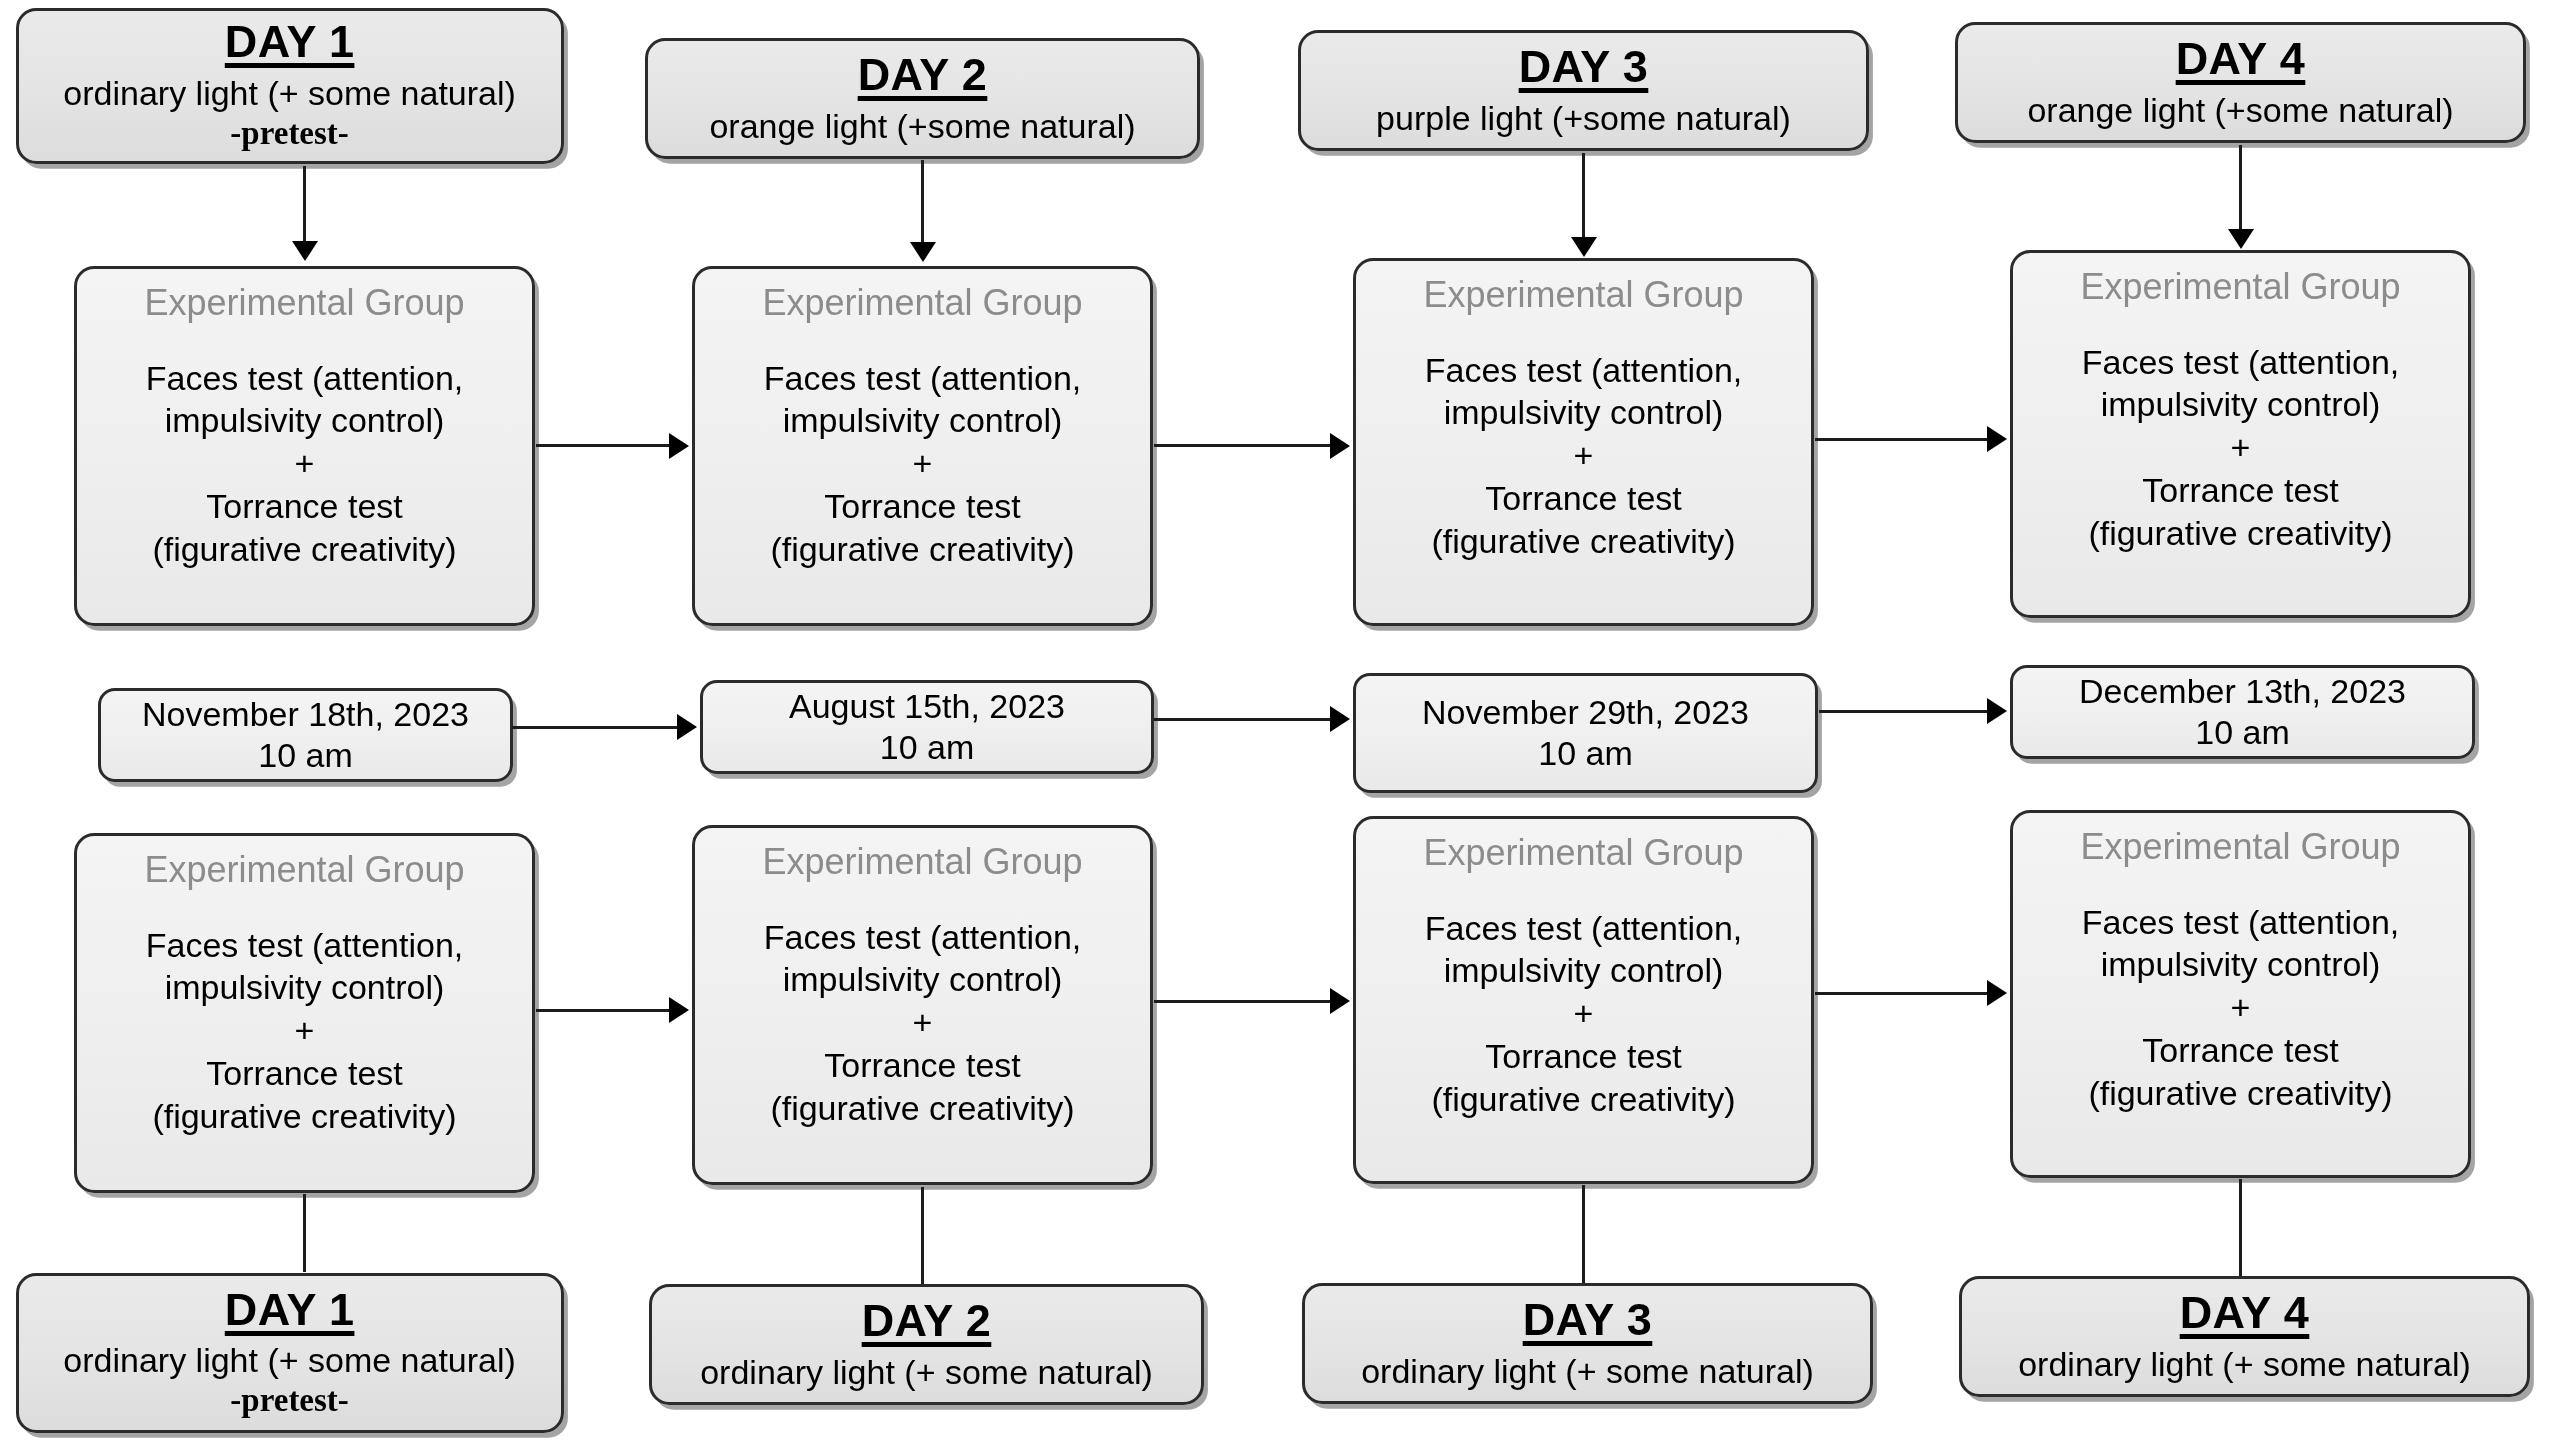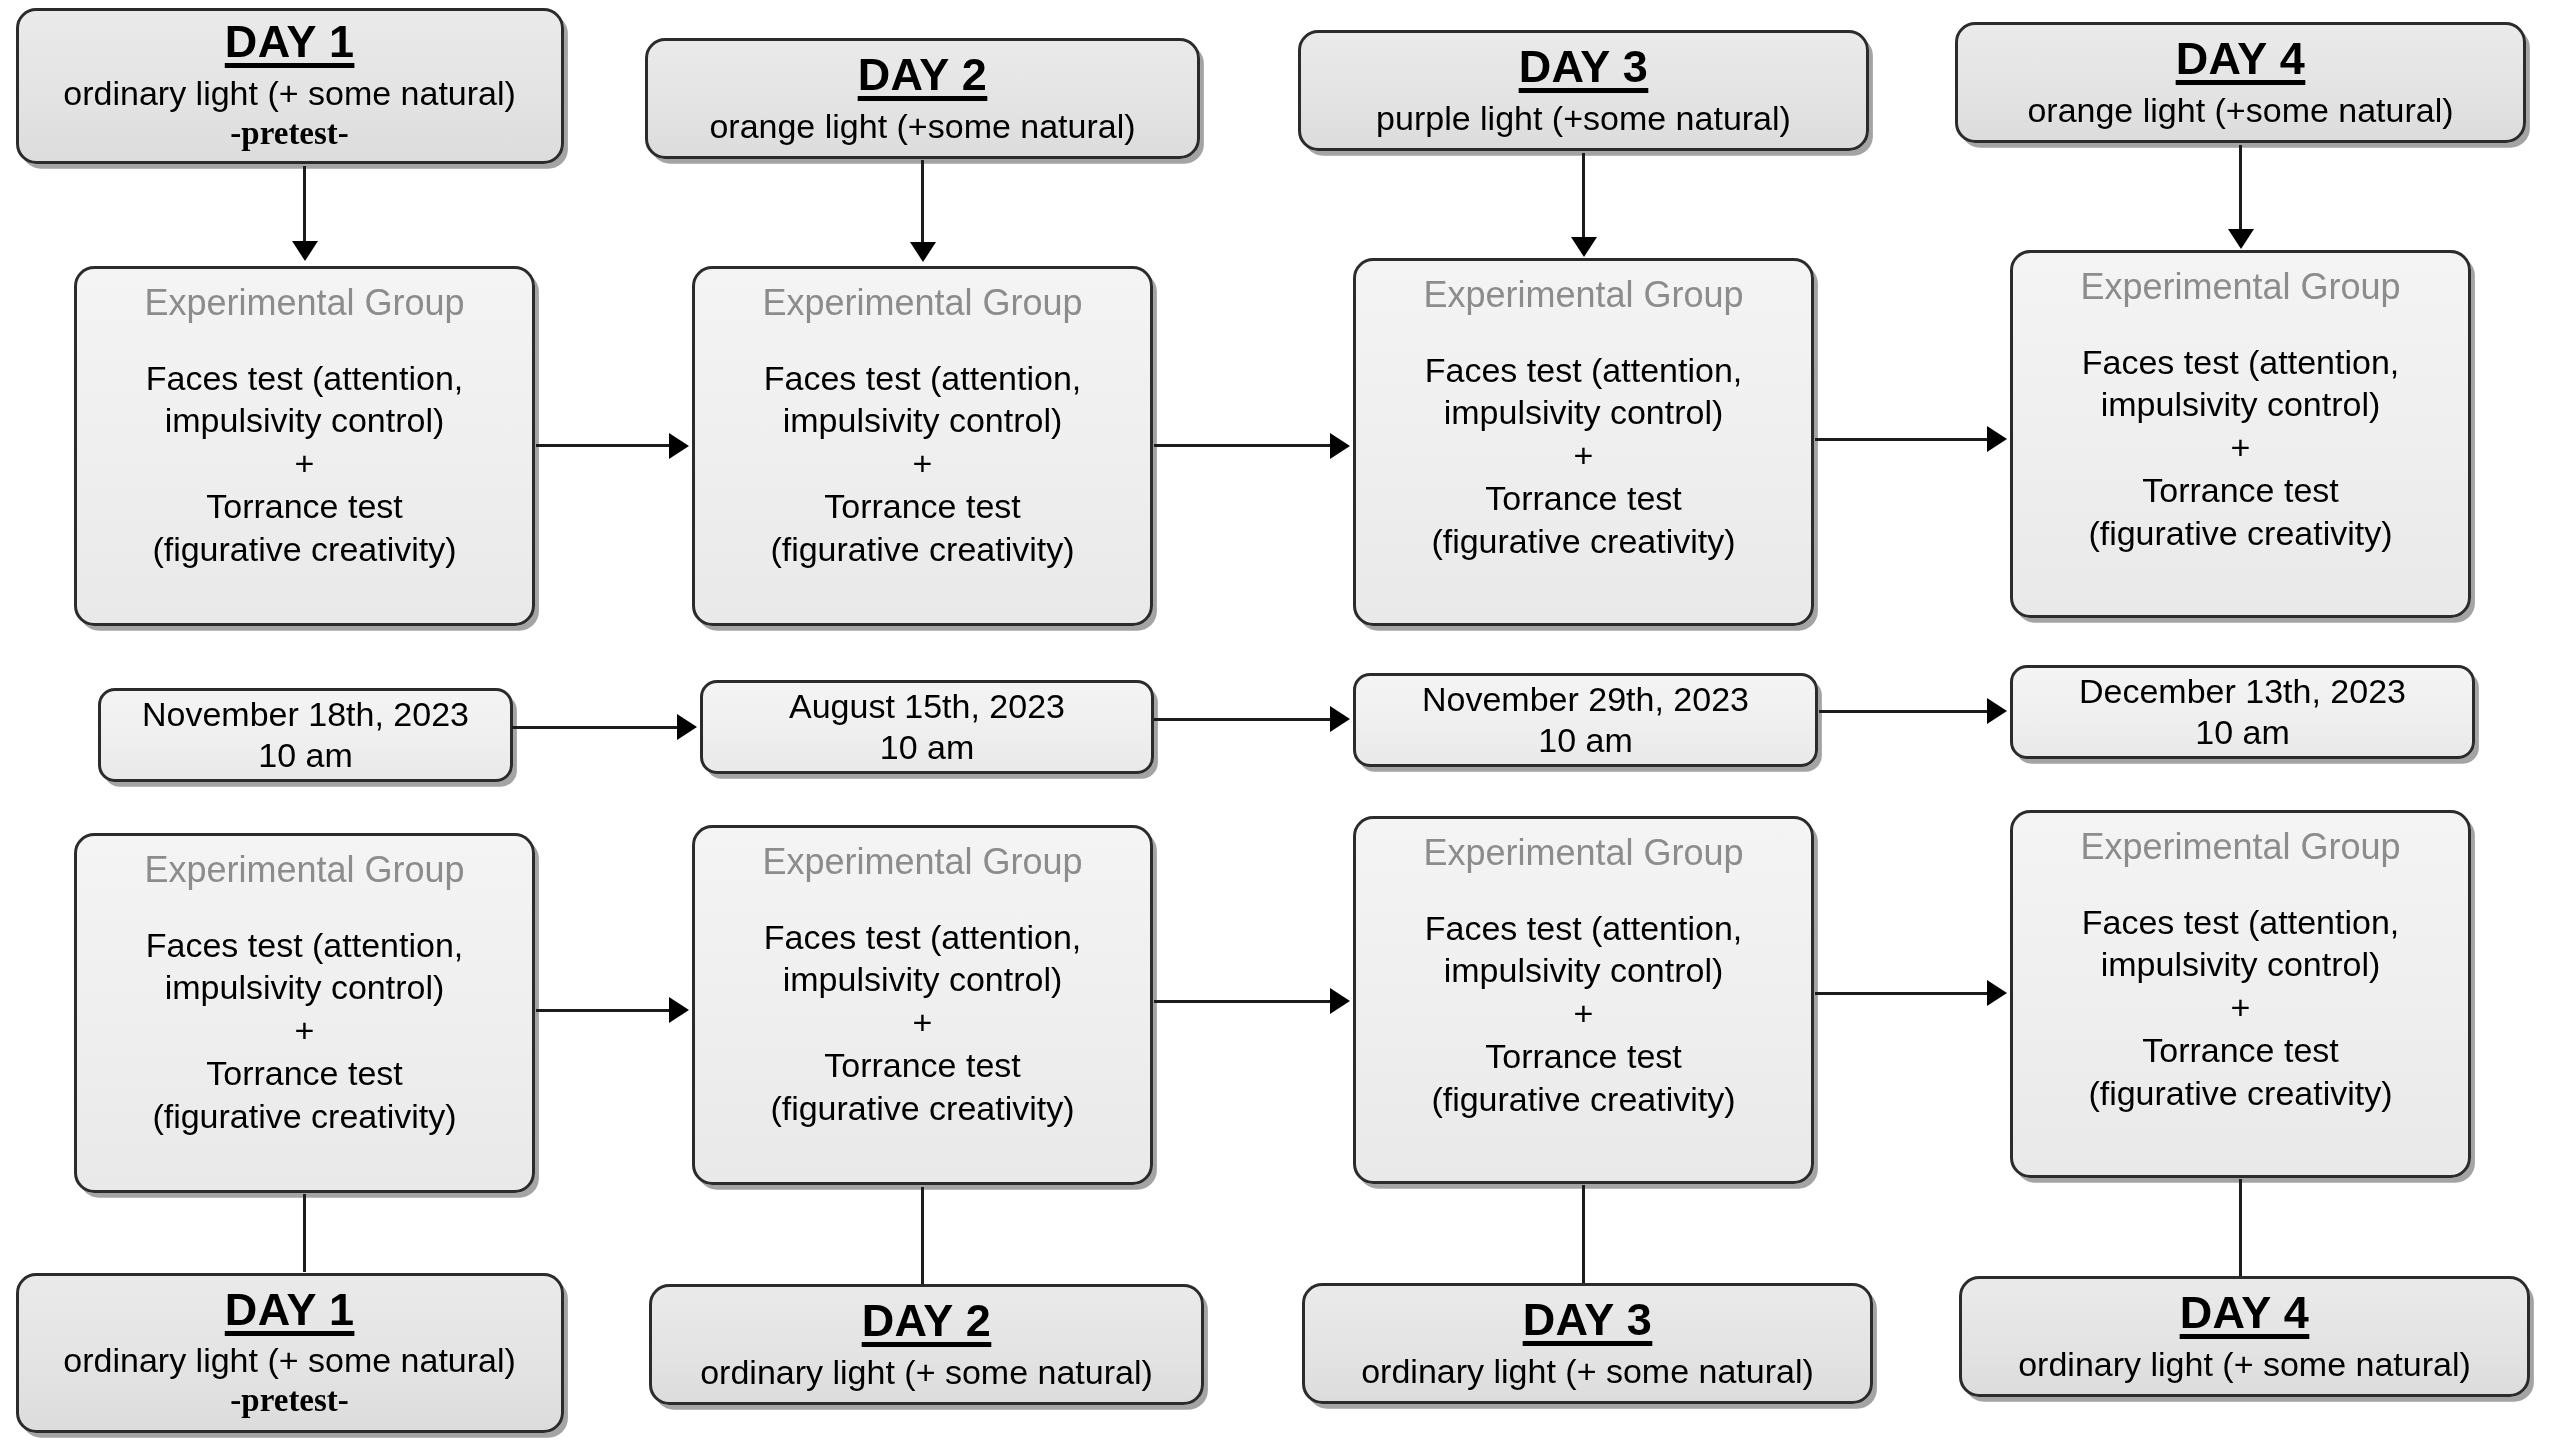--- a/index.html
+++ b/index.html
@@ -218,21 +218,21 @@
 
   <div class="box eg-box" style="left:1353px; top:258px; width:461px; height:368px;">
     <div class="eg-title">Experimental Group</div>
     <div class="eg-body">Faces test (attention,</div>
     <div class="eg-body">impulsivity control)</div>
     <div class="eg-plus">+</div>
     <div class="eg-body">Torrance test</div>
     <div class="eg-body">(figurative creativity)</div>
   </div>
 
-  <div class="box date-box" style="left:1353px; top:673px; width:465px; height:94px;">
+  <div class="box date-box" style="left:1353px; top:673px; width:465px; height:120px;">
     <div class="date-line">November 29th, 2023</div>
     <div class="date-line">10 am</div>
   </div>
 
   <div class="box eg-box" style="left:1353px; top:816px; width:461px; height:368px;">
     <div class="eg-title">Experimental Group</div>
     <div class="eg-body">Faces test (attention,</div>
     <div class="eg-body">impulsivity control)</div>
     <div class="eg-plus">+</div>
     <div class="eg-body">Torrance test</div>

